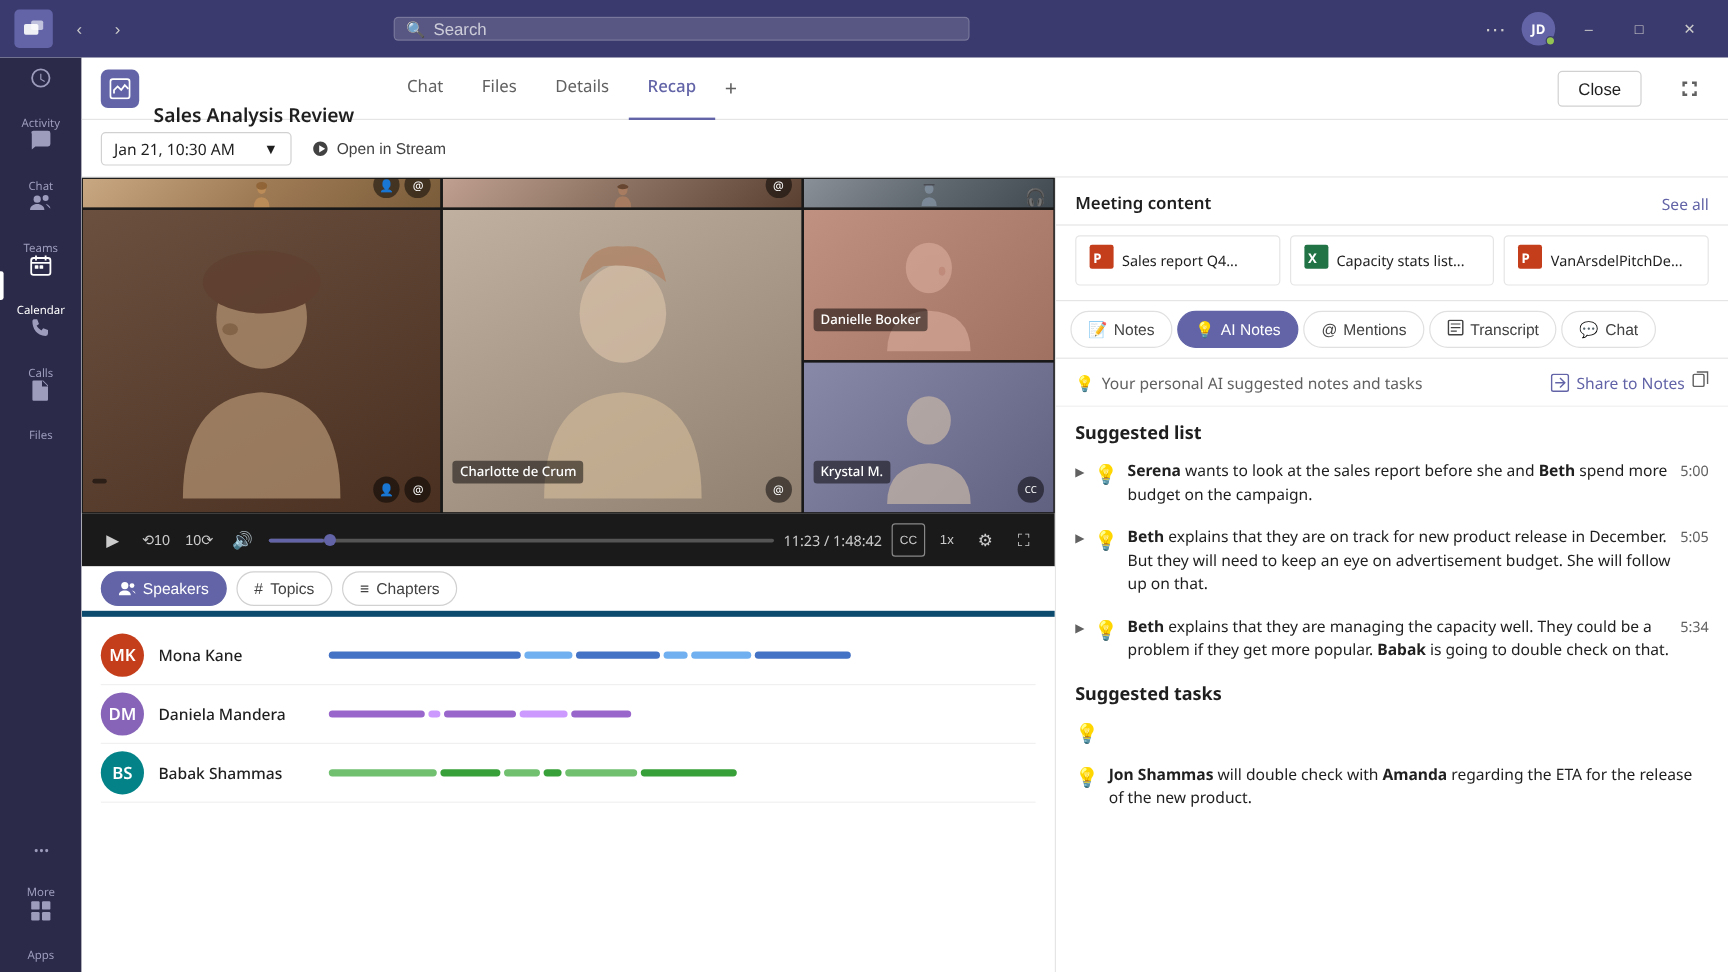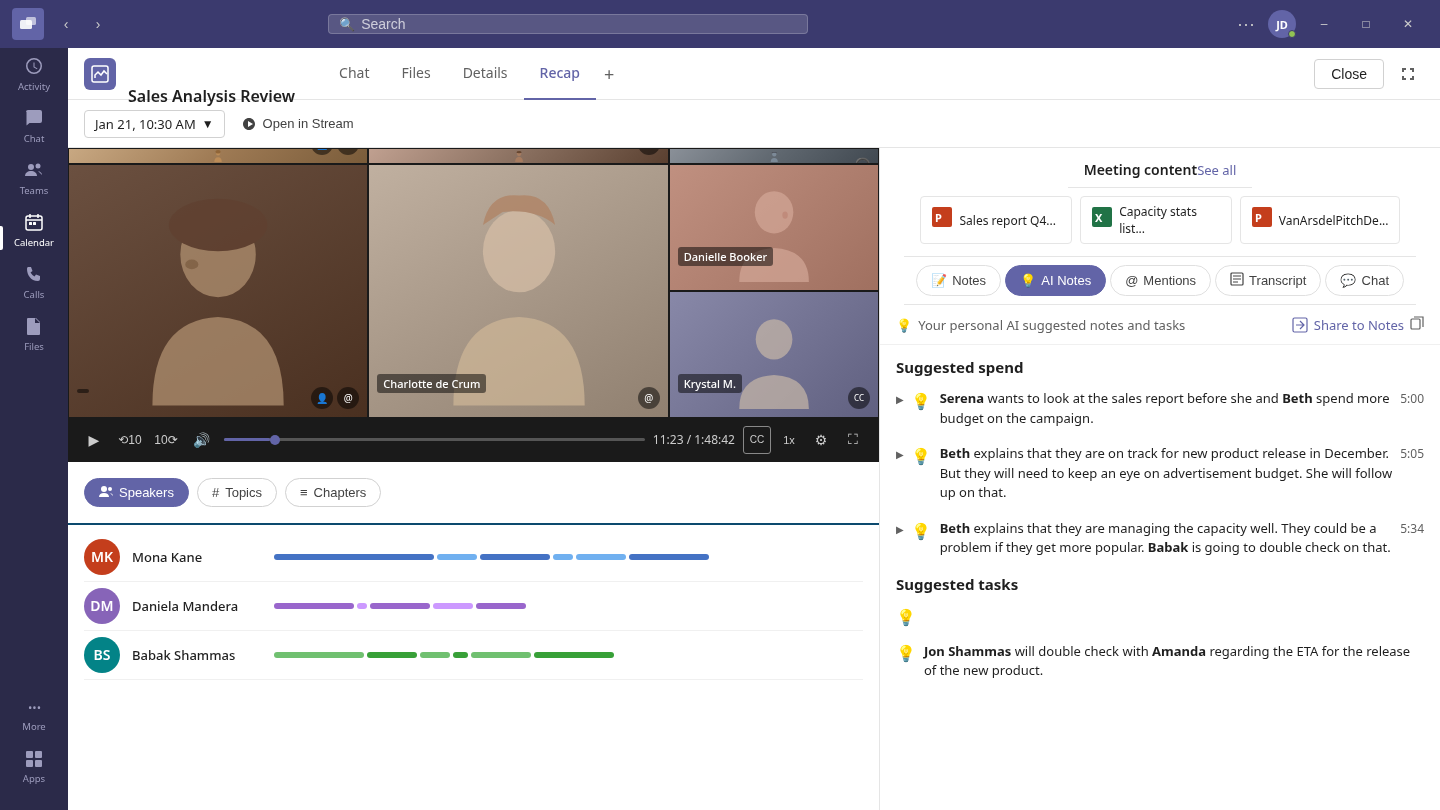--- a/index.html
+++ b/index.html
@@ -75,22 +75,22 @@
       width: 68px;
       background: #2b2a49;
       display: flex; flex-direction: column;
       align-items: center;
       padding: 8px 0;
       flex-shrink: 0;
     }
     .sidebar-item {
       width: 52px; height: 52px;
       display: flex; flex-direction: column;
-      align-items: center; justify-content: flex-start;
-      gap: 2px; cursor: pointer; border-radius: 6px;
+      align-items: center; justify-content: center;
+      gap: 18px; cursor: pointer; border-radius: 6px;
       color: #9d9cbd;
       font-size: 10px; text-align: center;
       position: relative;
     }
     .sidebar-item.active { color: white; }
     .sidebar-item.active::before {
       content: '';
       position: absolute; left: -8px; top: 50%; transform: translateY(-50%);
       width: 3px; height: 24px; background: white; border-radius: 0 2px 2px 0;
     }
@@ -120,39 +120,39 @@
     .meeting-tab {
       padding: 0 16px; height: 52px; display: flex; align-items: center;
       font-size: 14px; color: #616161; cursor: pointer; border-bottom: 2px solid transparent;
       text-decoration: none;
     }
     .meeting-tab.active { color: #6264a7; border-bottom-color: #6264a7; font-weight: 500; }
     .meeting-tab-add {
       padding: 0 8px; height: 52px; display: flex; align-items: center;
       font-size: 18px; color: #616161; cursor: pointer;
     }
-    .meeting-header-actions { margin-left: auto; display: flex; align-items: center; gap: 8px; }
+    .meeting-header-actions { margin-left: auto; display: flex; align-items: center; gap: 24px; }
     .close-btn {
       padding: 6px 16px; border: 1px solid #d1d1d1; background: white;
       border-radius: 4px; font-size: 14px; cursor: pointer; color: #1f1f1f;
     }
     .icon-btn-sm {
       width: 32px; height: 32px; border: none; background: none;
       cursor: pointer; display: flex; align-items: center; justify-content: center;
       color: #616161; border-radius: 4px; font-size: 16px;
     }
 
     
     .sub-header {
       height: 48px;
       display: flex; align-items: center; padding: 0 16px; gap: 16px;
       border-bottom: 1px solid #e5e5e5; flex-shrink: 0;
     }
     .date-selector {
-      display: flex; align-items: center; gap: 6px;
+      display: flex; align-items: center; gap: 24px;
       border: 1px solid #d1d1d1; border-radius: 4px; padding: 4px 10px;
       cursor: pointer; font-size: 13px; color: #1f1f1f;
     }
     .open-stream-btn {
       display: flex; align-items: center; gap: 6px;
       font-size: 13px; color: #424242; cursor: pointer;
       background: none; border: none;
     }
 
     
@@ -201,24 +201,24 @@
     }
     .progress-fill { width: 11%; height: 100%; background: #6264a7; border-radius: 2px; }
     .progress-dot {
       width: 10px; height: 10px; background: #6264a7; border-radius: 50%;
       position: absolute; left: 11%; top: -3.5px;
     }
     .time-display { color: #ccc; font-size: 12px; white-space: nowrap; }
 
     
     .speaker-tabs {
-      padding: 16px 16px;
+      padding: 4px 16px;
       display: flex; gap: 8px; flex-shrink: 0;
       background: white;
-      border-bottom: 2px solid #0c4a6e;
+      border-bottom: 5px solid #0c4a6e;
     }
     .speaker-tab-btn {
       padding: 6px 14px; border-radius: 20px; font-size: 13px; cursor: pointer;
       display: flex; align-items: center; gap: 6px;
       border: 1px solid #d1d1d1; background: white; color: #424242;
     }
     .speaker-tab-btn.active {
       background: #6264a7; color: white; border-color: #6264a7;
     }
 
@@ -239,21 +239,20 @@
     .speaker-bars { flex: 1; display: flex; flex-direction: column; gap: 3px; }
     .bar-row { display: flex; gap: 3px; align-items: center; }
     .bar-seg {
       height: 6px; border-radius: 3px;
     }
 
     
     .right-panel {
       width: 560px; display: flex; flex-direction: column; flex-shrink: 0;
       background: white;
-      align-items: center;
     }
     .meeting-content-header {
       padding: 12px 16px 8px;
       display: flex; align-items: center; justify-content: space-between;
       border-bottom: 1px solid #e5e5e5;
     }
     .meeting-content-title { font-size: 14px; font-weight: 600; color: #1f1f1f; }
     .see-all { font-size: 13px; color: #6264a7; cursor: pointer; text-decoration: none; }
     .content-files {
       display: flex; gap: 8px; padding: 8px 16px 12px;
@@ -762,21 +761,21 @@
                 <svg width="14" height="14" viewBox="0 0 14 14" fill="#616161">
                   <rect x="1" y="3" width="9" height="10" rx="1" fill="none" stroke="#616161" stroke-width="1.2"></rect>
                   <path d="M4 1h9v10" stroke="#616161" stroke-width="1.2" fill="none"></path>
                 </svg>
               </span>
             </div>
           </div>
 
           <div class="ai-notes-content">
 
-            <div class="suggested-section-title">Suggested spend</div>
+            <div class="suggested-section-title">Suggested list</div>
 
             <div class="note-item">
               <span class="note-expand">▶</span>
               <span class="note-bulb">💡</span>
               <div class="note-text">
                 <strong>Serena</strong> wants to look at the sales report before she and <strong>Beth</strong> spend more budget on the campaign.
               </div>
               <span class="note-time">5:00</span>
             </div>
 

